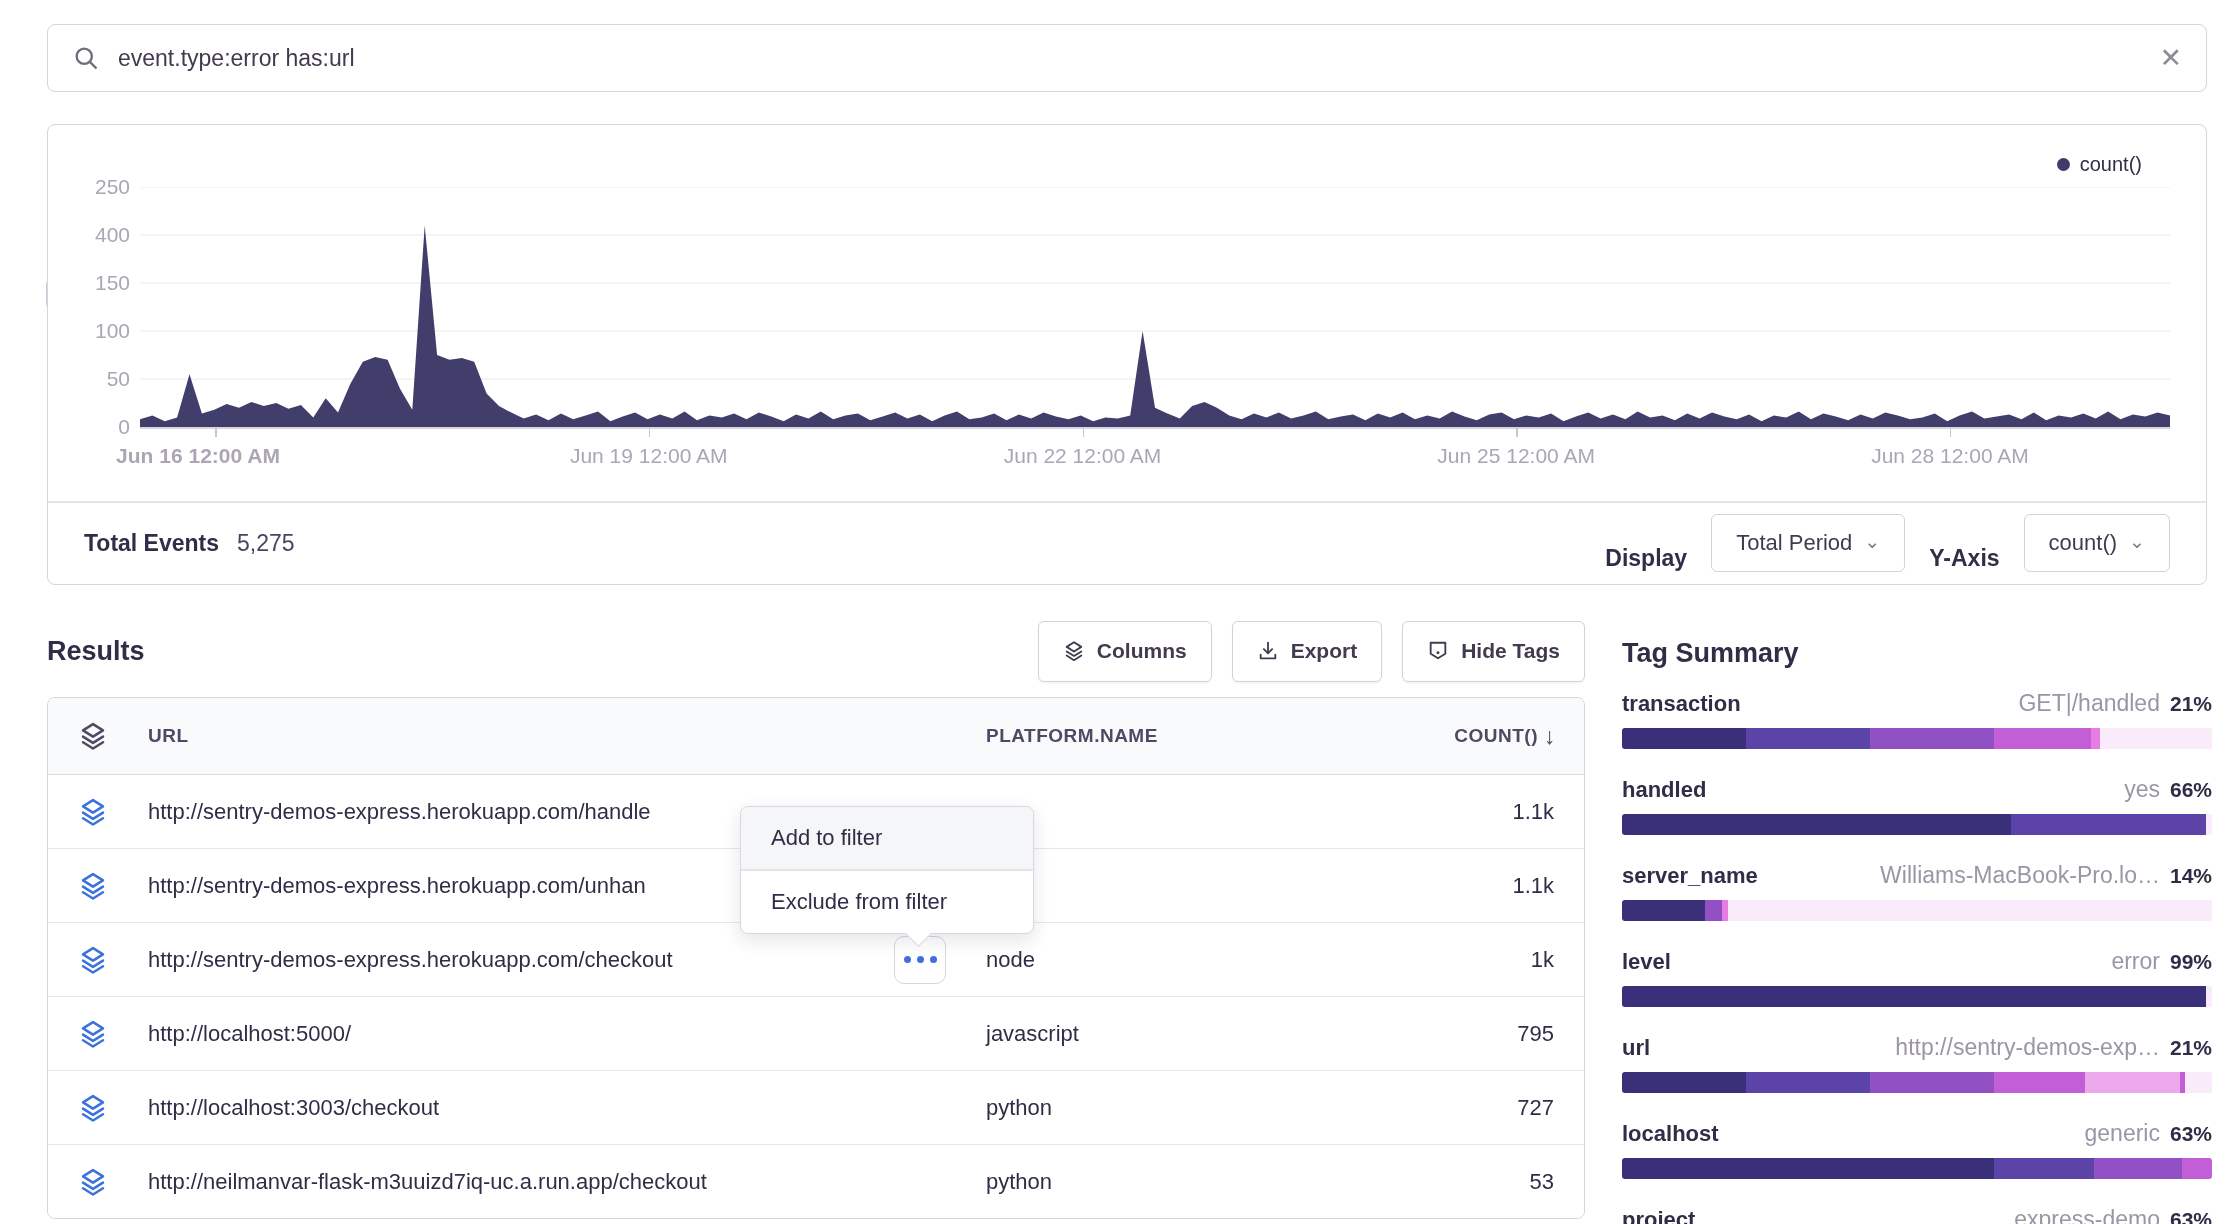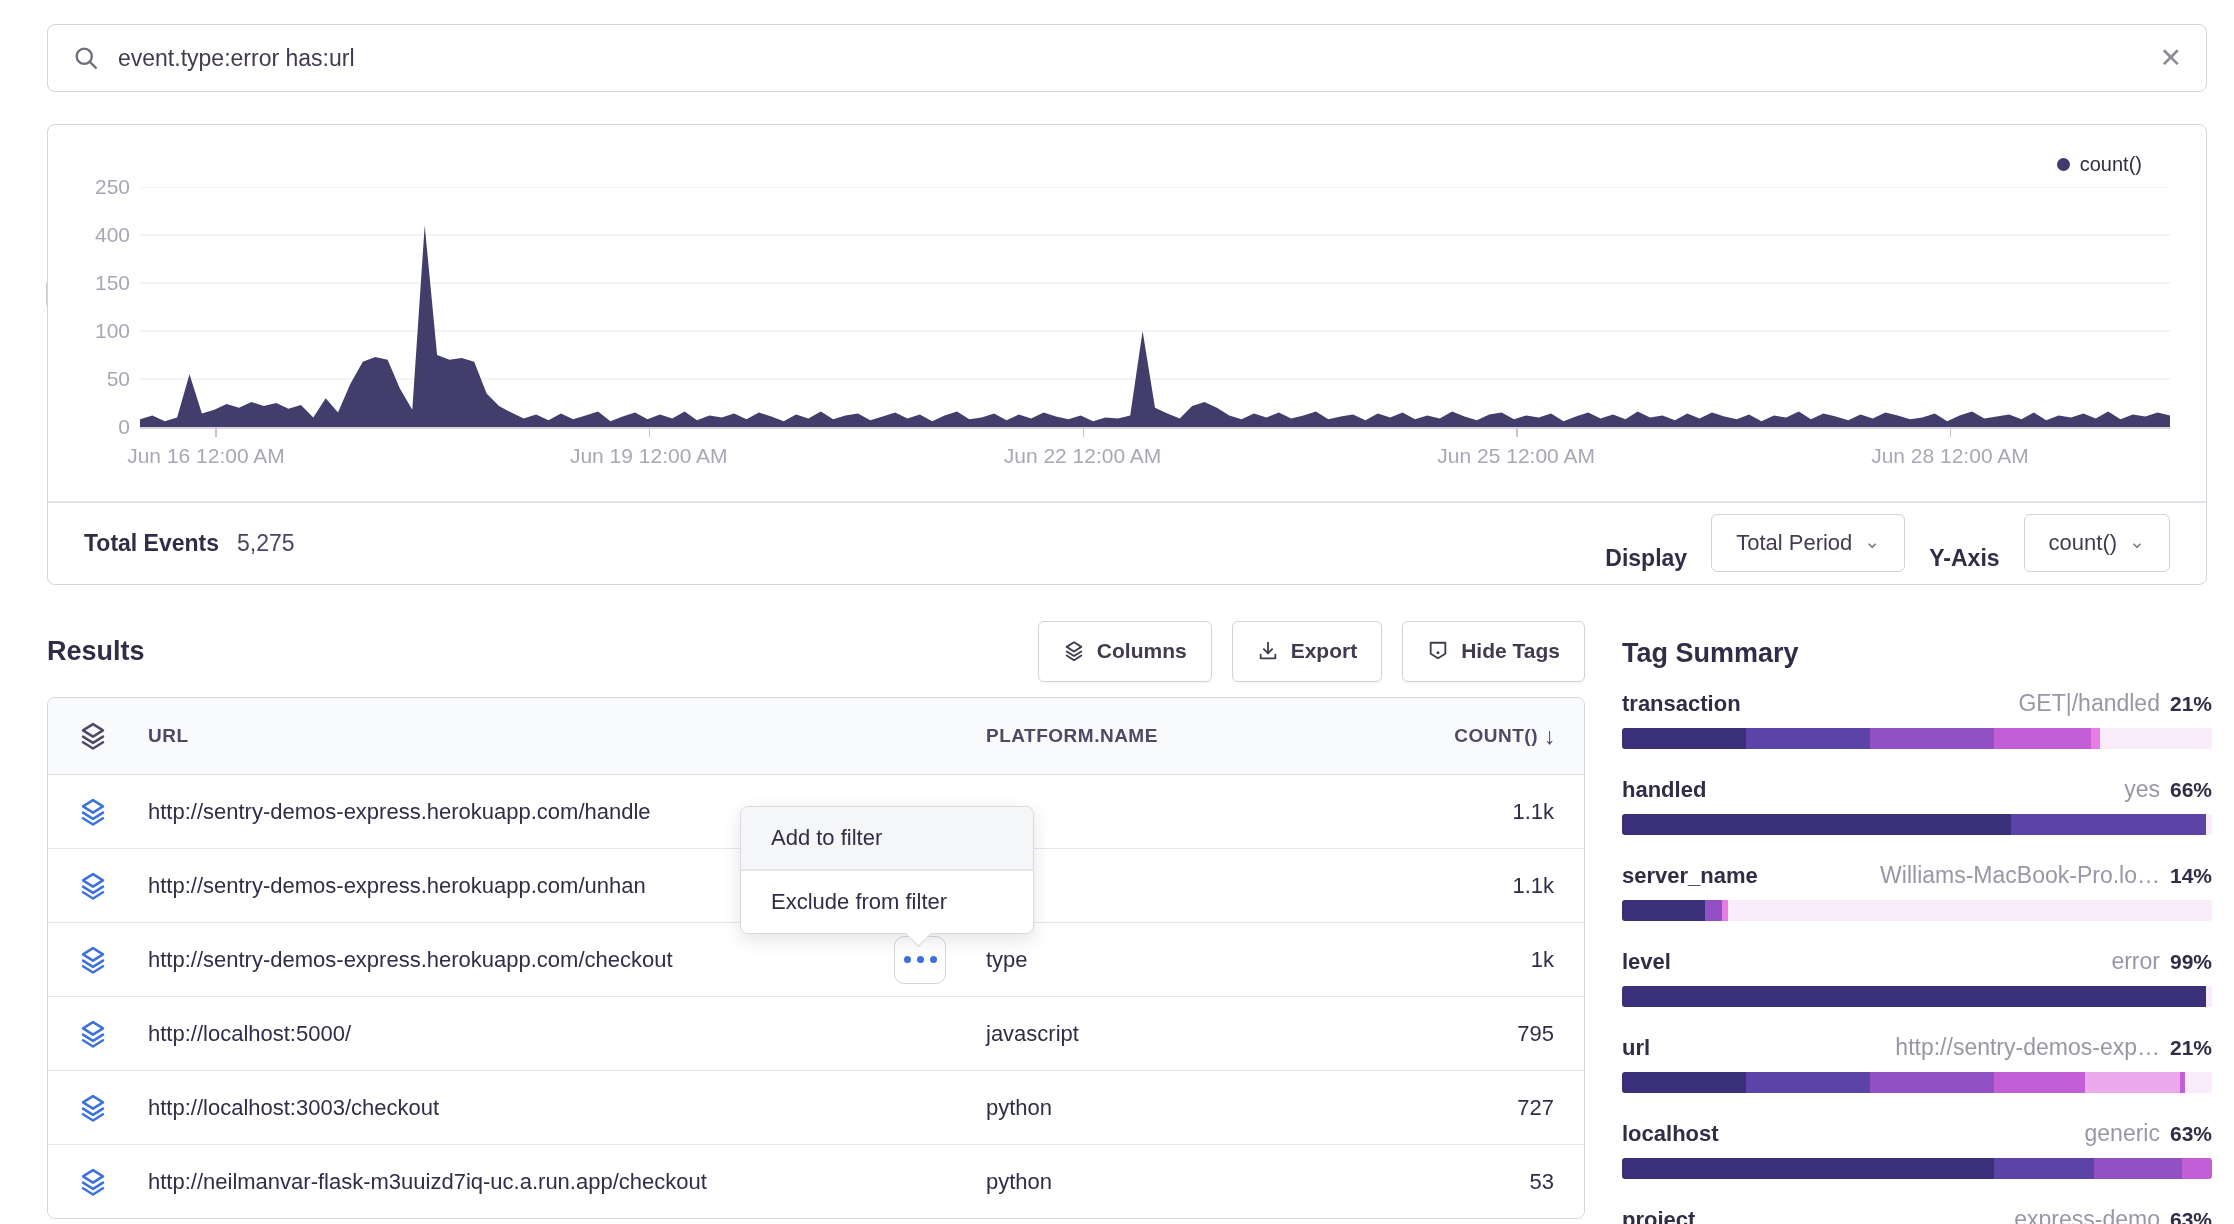--- a/index.html
+++ b/index.html
@@ -120,21 +120,21 @@
           <line x1="0" x2="2030" y1="144" y2="144" stroke="#EEF2F0" stroke-width="1.5"></line>
           <line x1="0" x2="2030" y1="96" y2="96" stroke="#EEF2F0" stroke-width="1.5"></line>
           <line x1="0" x2="2030" y1="48" y2="48" stroke="#EEF2F0" stroke-width="1.5"></line>
           <line x1="0" x2="2030" y1="0" y2="0" stroke="#EEF2F0" stroke-width="1.5"></line>
         </g>
       <path id="area-path" fill="#413E6B" d="M0,240 L0.0,232.3 L12.4,228.5 L24.8,234.2 L37.1,230.4 L49.5,187.2 L61.9,226.6 L74.3,222.7 L86.6,217.0 L99.0,220.8 L111.4,215.0 L123.8,218.9 L136.2,216.0 L148.5,221.8 L160.9,217.9 L173.3,230.4 L185.7,211.2 L198.0,225.6 L210.4,196.8 L222.8,174.7 L235.2,169.9 L247.6,172.8 L259.9,201.6 L272.3,222.7 L284.7,38.4 L297.1,168.0 L309.5,172.8 L321.8,170.9 L334.2,174.7 L346.6,206.4 L359.0,218.9 L371.3,225.6 L383.7,231.4 L396.1,227.5 L408.5,233.3 L420.9,226.6 L433.2,232.3 L445.6,228.5 L458.0,224.6 L470.4,234.2 L482.7,229.4 L495.1,225.6 L507.5,232.3 L519.9,227.5 L532.3,231.4 L544.6,224.6 L557.0,233.3 L569.4,228.5 L581.8,230.4 L594.1,226.6 L606.5,232.3 L618.9,225.6 L631.3,229.4 L643.7,234.2 L656.0,227.5 L668.4,231.4 L680.8,224.6 L693.2,232.3 L705.5,228.5 L717.9,226.6 L730.3,233.3 L742.7,229.4 L755.1,225.6 L767.4,231.4 L779.8,227.5 L792.2,234.2 L804.6,228.5 L817.0,224.6 L829.3,232.3 L841.7,230.4 L854.1,226.6 L866.5,233.3 L878.8,227.5 L891.2,231.4 L903.6,225.6 L916.0,229.4 L928.4,232.3 L940.7,228.5 L953.1,234.2 L965.5,230.4 L977.9,231.4 L990.2,228.5 L1002.6,144.0 L1015.0,220.8 L1027.4,226.6 L1039.8,231.4 L1052.1,218.9 L1064.5,215.0 L1076.9,220.8 L1089.3,228.5 L1101.6,232.3 L1114.0,226.6 L1126.4,230.4 L1138.8,225.6 L1151.2,231.4 L1163.5,228.5 L1175.9,224.6 L1188.3,232.3 L1200.7,229.4 L1213.0,227.5 L1225.4,233.3 L1237.8,226.6 L1250.2,230.4 L1262.6,225.6 L1274.9,232.3 L1287.3,228.5 L1299.7,231.4 L1312.1,224.6 L1324.5,229.4 L1336.8,233.3 L1349.2,227.5 L1361.6,225.6 L1374.0,232.3 L1386.3,228.5 L1398.7,230.4 L1411.1,226.6 L1423.5,234.2 L1435.9,229.4 L1448.2,225.6 L1460.6,231.4 L1473.0,227.5 L1485.4,232.3 L1497.7,224.6 L1510.1,230.4 L1522.5,228.5 L1534.9,233.3 L1547.3,226.6 L1559.6,231.4 L1572.0,225.6 L1584.4,229.4 L1596.8,232.3 L1609.1,227.5 L1621.5,234.2 L1633.9,228.5 L1646.3,230.4 L1658.7,224.6 L1671.0,232.3 L1683.4,226.6 L1695.8,229.4 L1708.2,233.3 L1720.5,227.5 L1732.9,231.4 L1745.3,225.6 L1757.7,228.5 L1770.1,232.3 L1782.4,230.4 L1794.8,226.6 L1807.2,234.2 L1819.6,228.5 L1832.0,224.6 L1844.3,231.4 L1856.7,229.4 L1869.1,227.5 L1881.5,232.3 L1893.8,225.6 L1906.2,233.3 L1918.6,228.5 L1931.0,230.4 L1943.4,226.6 L1955.7,231.4 L1968.1,224.6 L1980.5,232.3 L1992.9,227.5 L2005.2,229.4 L2017.6,225.6 L2030.0,228.5 L2030,240 Z"></path>
     </svg>
     <div class="axis-line"></div>
     <div id="xaxis">
         <div class="xtick" style="left: 167.11px;"></div>
-        <div class="xlab" style="left: 158px;">Jun 16 12:00 AM</div>
+        <div class="xlab" style="left: 150px; font-weight: bold;">Jun 16 12:00 AM</div>
         <div class="xtick" style="left: 600.718px;"></div>
         <div class="xlab" style="left: 600.718px;">Jun 19 12:00 AM</div>
         <div class="xtick" style="left: 1034.53px;"></div>
         <div class="xlab" style="left: 1034.53px;">Jun 22 12:00 AM</div>
         <div class="xtick" style="left: 1468.14px;"></div>
         <div class="xlab" style="left: 1468.14px;">Jun 25 12:00 AM</div>
         <div class="xtick" style="left: 1901.95px;"></div>
         <div class="xlab" style="left: 1901.95px;">Jun 28 12:00 AM</div>
       </div>
 
@@ -235,21 +235,21 @@
   </div>
         <div class="trow">
     <span class="ricon">
       <svg width="30" height="30" viewBox="0 0 24 24" fill="none" stroke="#3C72DE" stroke-width="2" stroke-linejoin="round" stroke-linecap="round">
         <path d="M12 2.5 L20 7.5 L12 12.5 L4 7.5 Z"></path>
               <path d="M4 12.5 L12 17.5 L20 12.5"></path>
               <path d="M4 17 L12 22 L20 17"></path>
       </svg>
     </span>
     <span class="cell-url">http://sentry-demos-express.herokuapp.com/checkout</span>
-    <span class="cell-platform">type</span>
+    <span class="cell-platform">node</span>
     <span class="cell-count">1k</span>
   <div class="actions-btn">
             <i></i>
             <i></i>
             <i></i>
           </div>
         </div>
         <div class="trow">
     <span class="ricon">
       <svg width="30" height="30" viewBox="0 0 24 24" fill="none" stroke="#3C72DE" stroke-width="2" stroke-linejoin="round" stroke-linecap="round">

